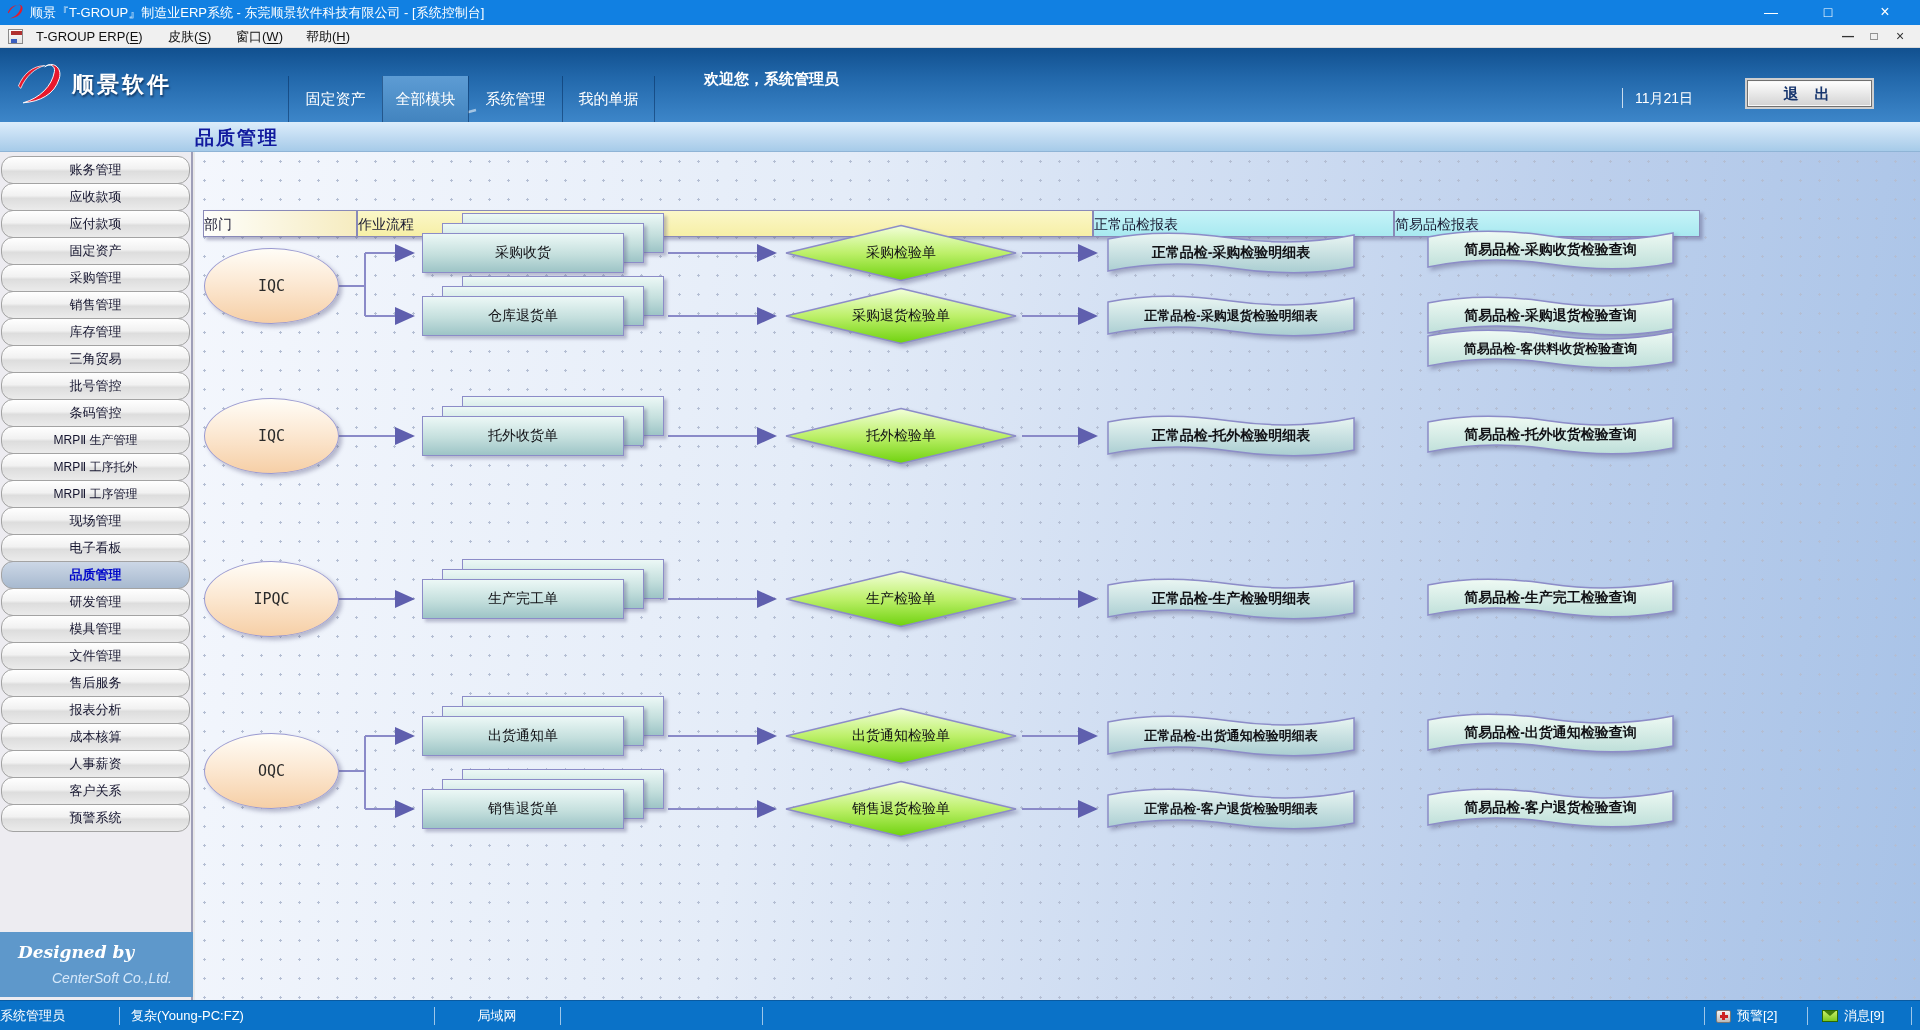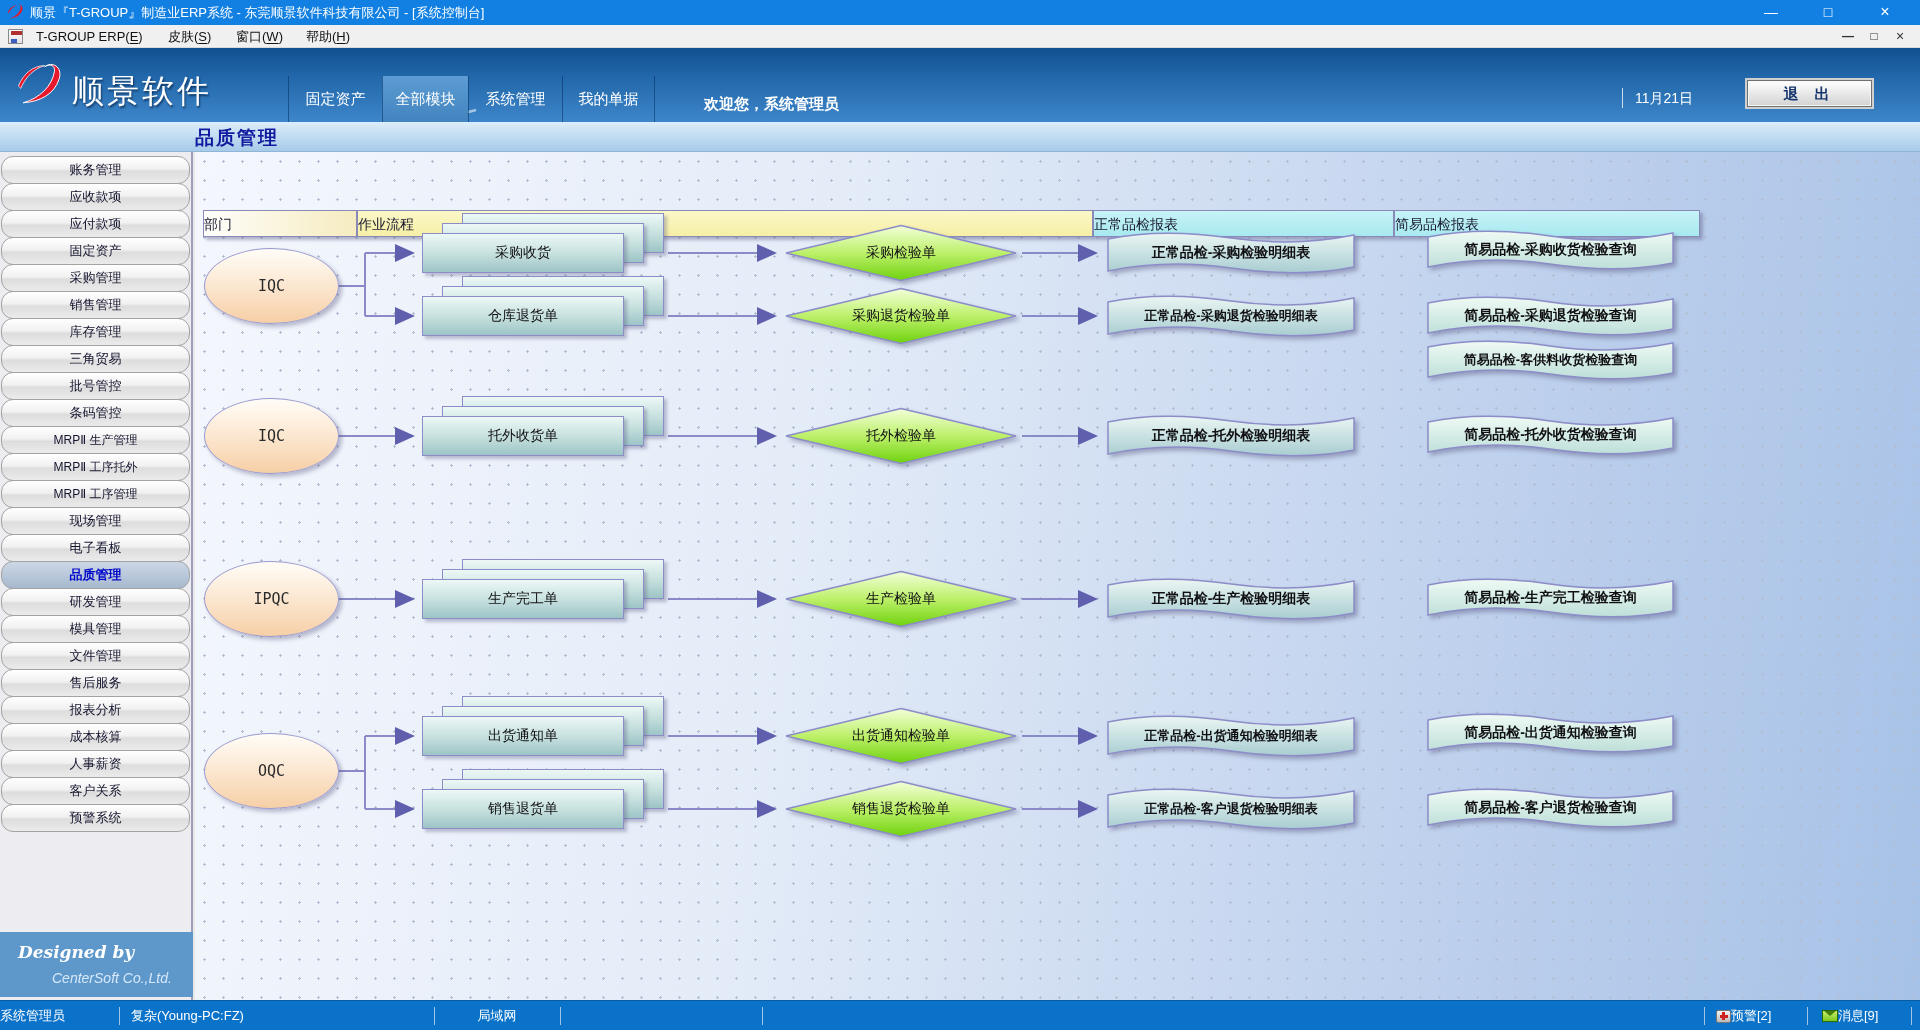--- a/index.html
+++ b/index.html
@@ -23,28 +23,28 @@
   .mi { position:absolute; top:0; line-height:23px; cursor:pointer; white-space:nowrap; }
   .mi u { text-underline-offset:2px; }
   .mi1{left:36px;} .mi2{left:168px;} .mi3{left:236px;} .mi4{left:306px;}
   .mb-btn { position:absolute; top:0; width:24px; height:23px; line-height:22px; text-align:center; color:#333; font-size:12px; cursor:pointer; }
   .mb-min{left:1836px; font-weight:bold;} .mb-res{left:1862px;} .mb-close{left:1888px; font-size:14px;}
 
   
   .header { position:absolute; left:0; top:48px; width:1920px; height:74px;
       background:linear-gradient(180deg,#11508f 0%,#2268ab 40%,#3d86c9 100%); }
   .logo { position:absolute; left:16px; top:14px; width:48px; height:46px; }
-  .logo-text { position:absolute; left:72px; top:22px; color:#fff; font-size:32px; font-weight:normal; letter-spacing:3px; text-shadow:1px 2px 2px rgba(0,20,50,.6); }
+  .logo-text { position:absolute; left:72px; top:22px; color:#fff; font-size:22px; font-weight:bold; letter-spacing:3px; text-shadow:1px 2px 2px rgba(0,20,50,.6); }
   .hdr-swoosh { position:absolute; left:238px; top:58px; width:240px; height:60px; }
   .tabs { position:absolute; left:288px; top:28px; height:46px; display:flex; }
   .tab { height:46px; line-height:46px; text-align:center; color:#fff; font-size:15px; border-left:1px solid rgba(8,48,96,.55); cursor:pointer; }
   .tab:last-child { border-right:1px solid rgba(8,48,96,.55); }
   .tab.active { background:linear-gradient(180deg,#5d9cd4,#4284bf); }
   .t1{width:94px;} .t2{width:86px;} .t3{width:94px;} .t4{width:93px;}
-  .welcome { position:absolute; left:704px; top:0; line-height:74px; padding-top:29px; height:74px; color:#fff; font-size:15px; font-weight:bold; line-height:54px; }
+  .welcome { position:absolute; left:704px; top:0; line-height:74px; padding-top:4px; height:74px; color:#fff; font-size:15px; font-weight:bold; line-height:54px; }
   .hdr-date { position:absolute; left:1622px; top:40px; color:#fff; font-size:14px; padding-left:12px; border-left:1px solid rgba(255,255,255,.75); line-height:20px; }
   .exit-btn { position:absolute; left:1747px; top:32px; width:125px; height:27px; background:linear-gradient(180deg,#ffffff,#d2d2d2);
       border:1px solid #707070; box-shadow:0 0 0 2px #cfcfcf, inset 0 0 0 1px #f8f8f8; color:#16356e; font-size:15px; font-weight:bold;
       text-align:center; line-height:25px; letter-spacing:6px; cursor:pointer; }
 
   
   .subheader { position:absolute; left:0; top:122px; width:1920px; height:30px; background:linear-gradient(180deg,#dcedfb 0%,#bcd8f0 60%,#a6cbe9 100%); border-bottom:1px solid #8fb4d6; }
   .crumb { position:absolute; left:195px; top:3px; font-size:19px; font-weight:bold; color:#111a9e; letter-spacing:2px; }
 
   
@@ -92,21 +92,21 @@
   .wave .lbl { font-weight:600; }
   .wave.sim { left:1230px; width:251px; height:44px; }
 
   
   .statusbar { position:absolute; left:0; top:1000px; width:1920px; height:30px; background:#0a72c8; border-top:1px solid #0a5aa0; color:#fff; font-size:13px; }
   .st-div { position:absolute; top:6px; width:1px; height:18px; background:rgba(255,255,255,.6); }
   .st-txt { position:absolute; top:0; line-height:30px; white-space:nowrap; }
   .st-user { left:0; width:119px; text-align:left; }
   .st-host { left:131px; }
   .st-net { left:434px; width:126px; text-align:center; }
-  .st-group { position:absolute; top:0; height:30px; display:flex; align-items:center; cursor:pointer; }
+  .st-group { position:absolute; top:0; height:30px; display:flex; align-items:center; gap:6px; cursor:pointer; }
   .g-alert { left:1716px; } .g-mail { left:1822px; }
   .ico-alert { width:15px; height:13px; border-radius:2px; border:1px solid #777;
       background:linear-gradient(#cc2222,#cc2222) center/8px 3px no-repeat,
                  linear-gradient(#cc2222,#cc2222) center/3px 8px no-repeat,
                  linear-gradient(180deg,#f6f6f6,#b9b9b9); }
   .ico-mail { width:16px; height:12px; border:1px solid #2d6a00; background:linear-gradient(180deg,#cdf06a,#7ac820); position:relative; }
   .ico-mail::after { content:""; position:absolute; left:0; top:-1px; border-left:7px solid transparent; border-right:7px solid transparent; border-top:6px solid rgba(45,106,0,.85); width:0; height:0; }
 </style>
 </head>
 <body>
@@ -382,21 +382,21 @@
           <path d="M3,9 C42,1 84,2 125,8 C166,14 208,13 248,5 L248,35 C208,43 166,42 125,36 C84,30 42,31 3,39 Z" fill="url(#grad-wave2)" stroke="#8c8cc8" stroke-width="1.5"></path>
         </svg>
         <span class="lbl">简易品检-采购收货检验查询</span>
       </div>
     <div class="node wave sim" style="top:142px">
         <svg class="shape" viewBox="0 0 251 44">
           <path d="M3,9 C42,1 84,2 125,8 C166,14 208,13 248,5 L248,35 C208,43 166,42 125,36 C84,30 42,31 3,39 Z" fill="url(#grad-wave2)" stroke="#8c8cc8" stroke-width="1.5"></path>
         </svg>
         <span class="lbl">简易品检-采购退货检验查询</span>
       </div>
-    <div class="node wave sim" style="top:186px">
+    <div class="node wave sim" style="top:175px">
         <svg class="shape" viewBox="0 0 251 44">
           <path d="M3,9 C42,1 84,2 125,8 C166,14 208,13 248,5 L248,35 C208,43 166,42 125,36 C84,30 42,31 3,39 Z" fill="url(#grad-wave2)" stroke="#8c8cc8" stroke-width="1.5"></path>
         </svg>
         <span class="lbl" style="font-size:13px">简易品检-客供料收货检验查询</span>
       </div>
     <div class="node wave sim" style="top:261px">
         <svg class="shape" viewBox="0 0 251 44">
           <path d="M3,9 C42,1 84,2 125,8 C166,14 208,13 248,5 L248,35 C208,43 166,42 125,36 C84,30 42,31 3,39 Z" fill="url(#grad-wave2)" stroke="#8c8cc8" stroke-width="1.5"></path>
         </svg>
         <span class="lbl">简易品检-托外收货检验查询</span>

